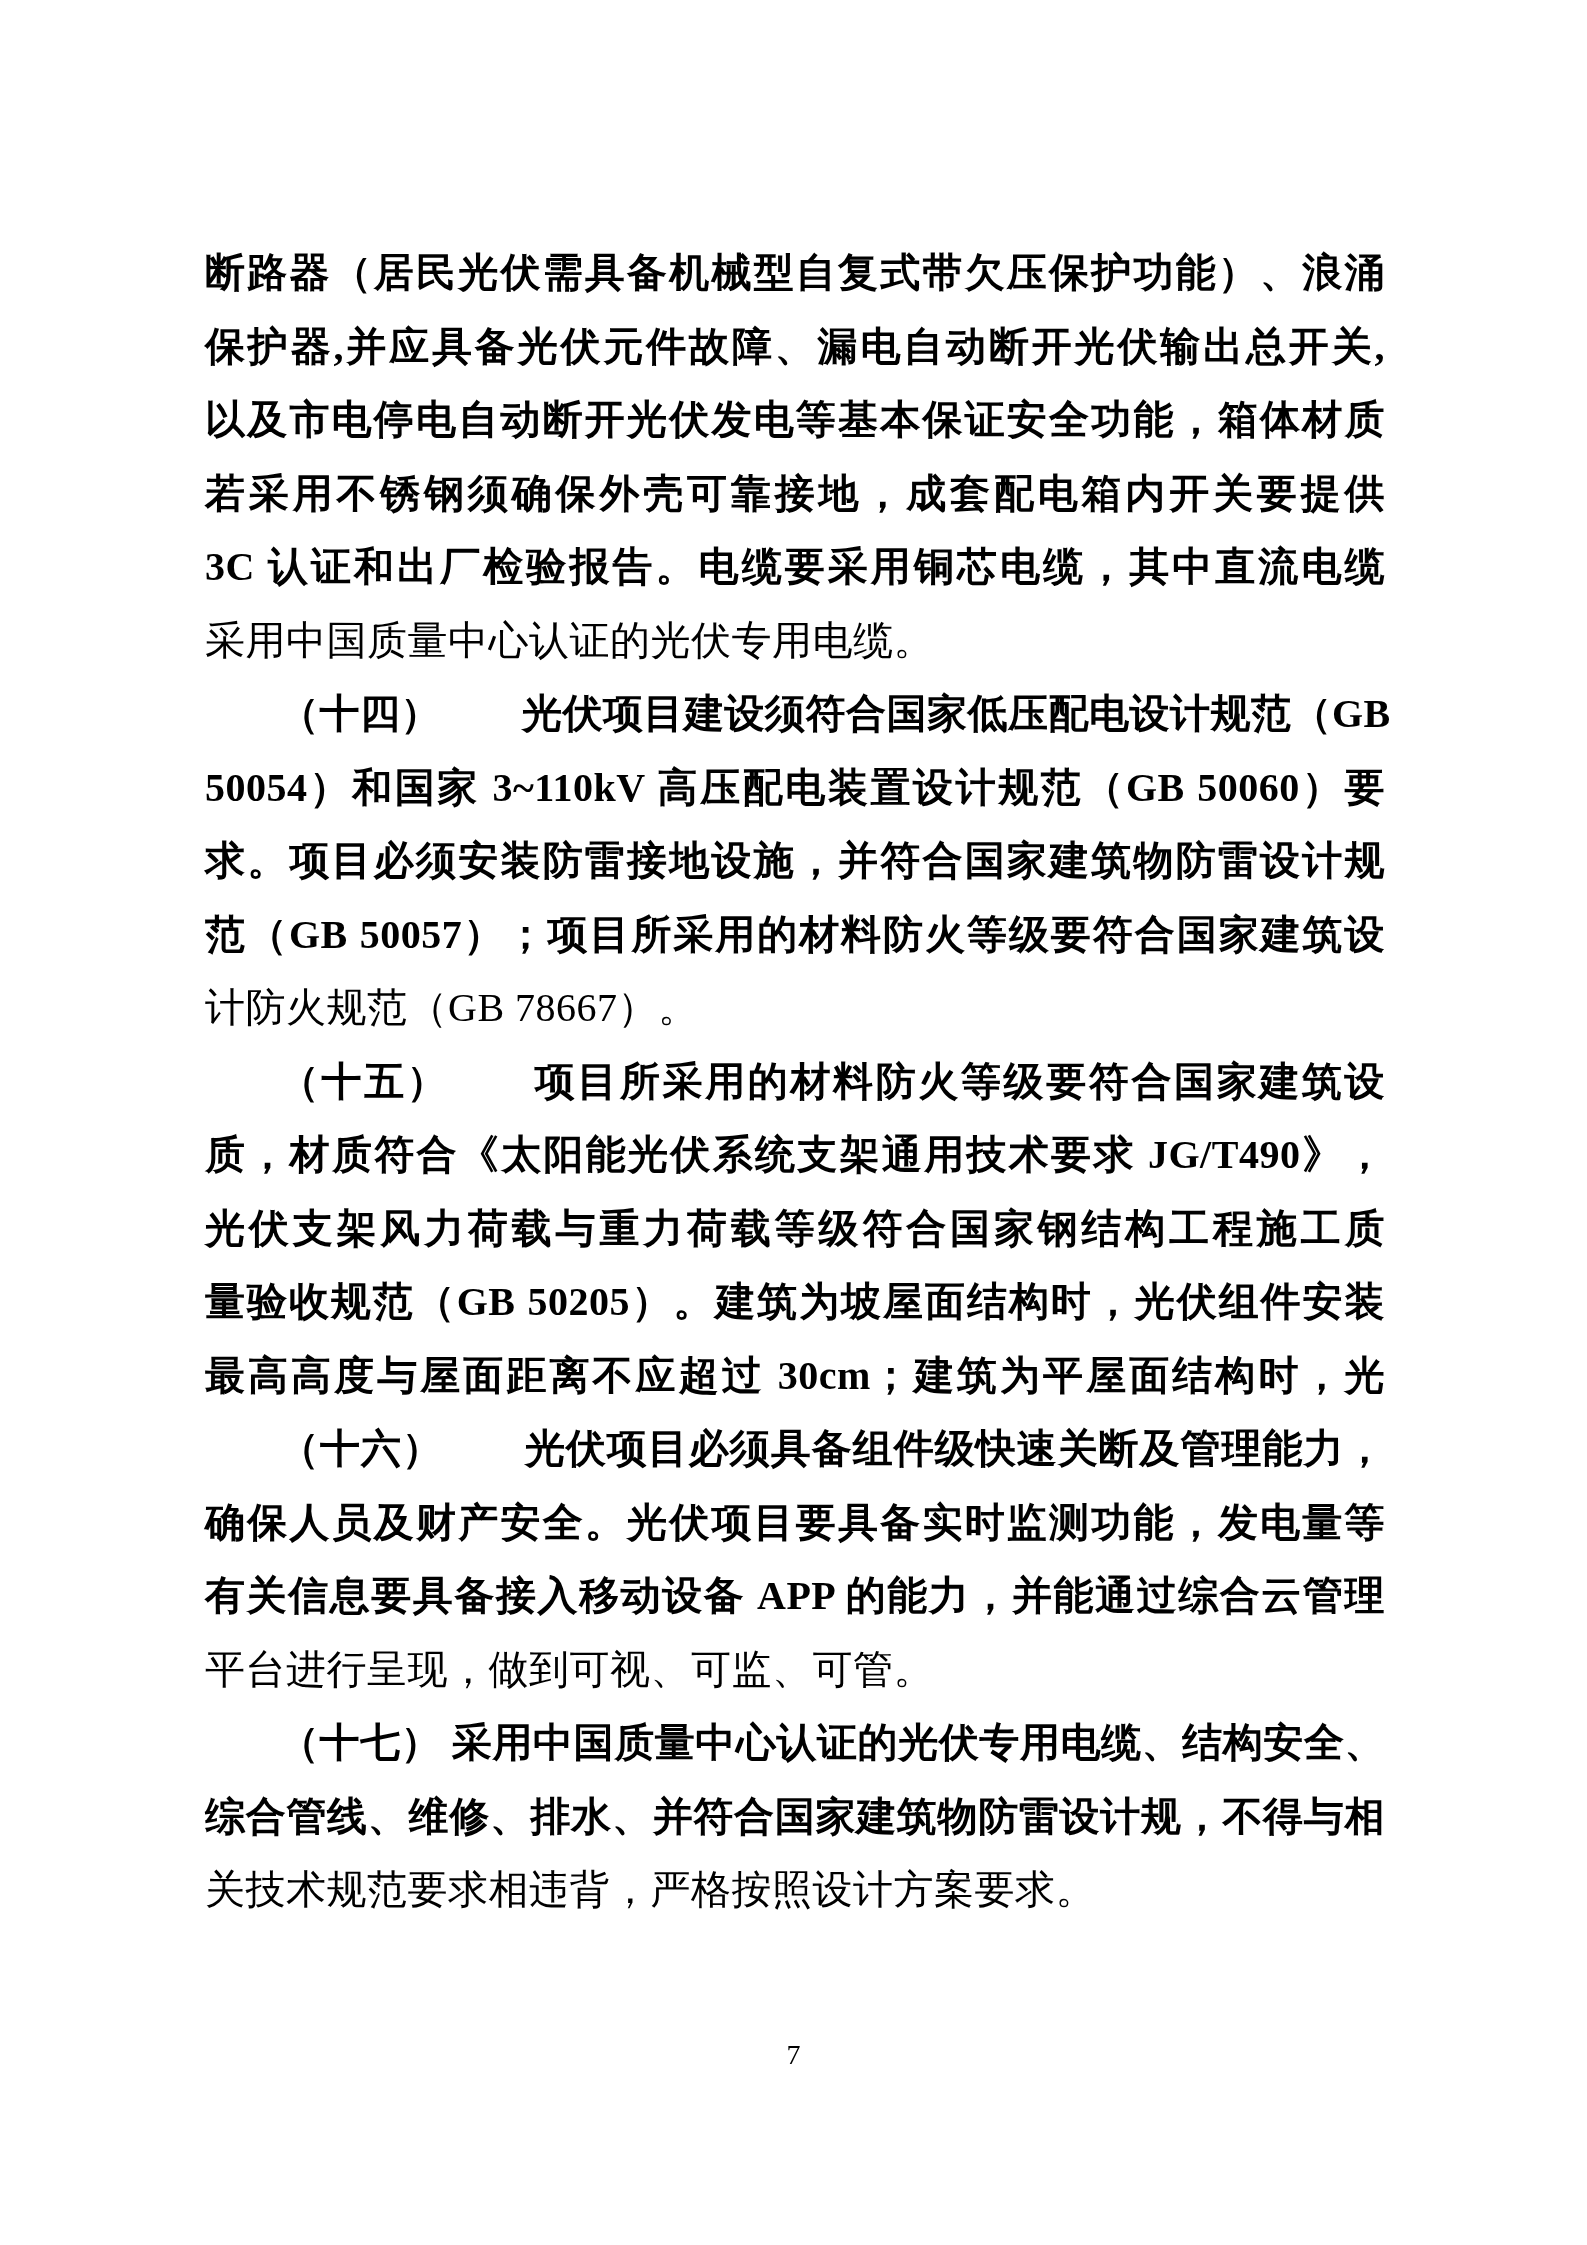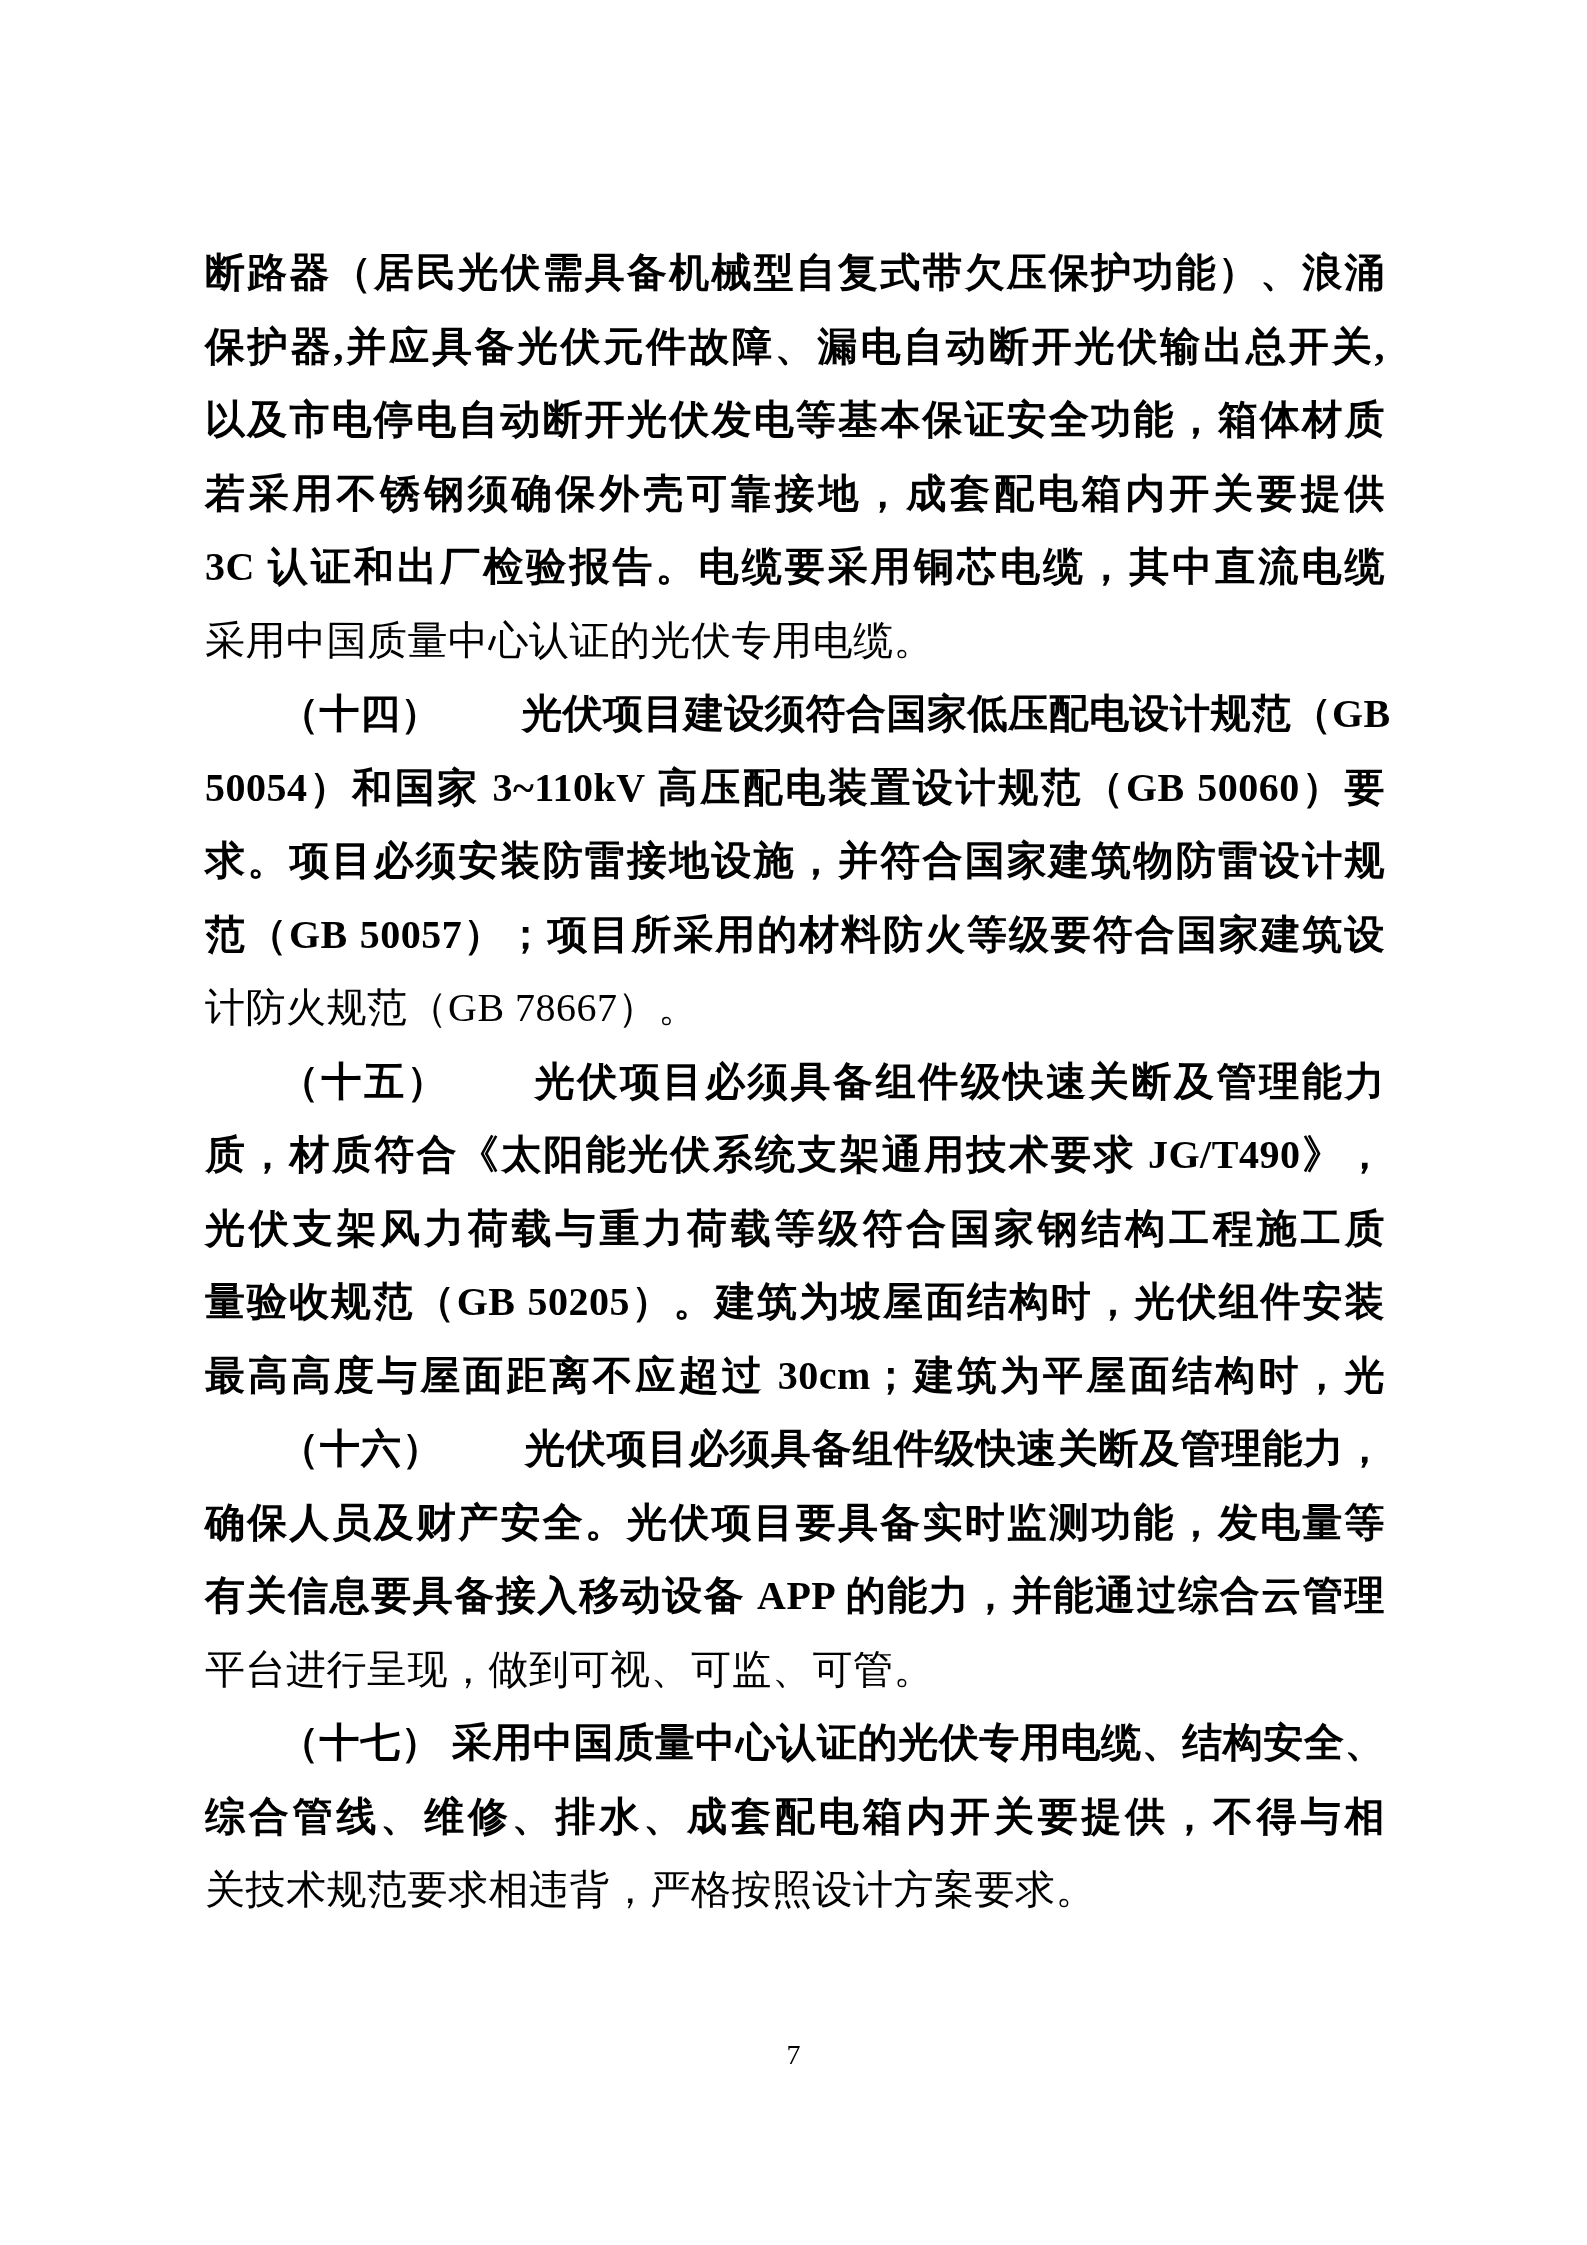--- a/index.html
+++ b/index.html
@@ -53,27 +53,27 @@
   <div class="line j">保护器,并应具备光伏元件故障、漏电自动断开光伏输出总开关,</div>
   <div class="line j">以及市电停电自动断开光伏发电等基本保证安全功能，箱体材质</div>
   <div class="line j">若采用不锈钢须确保外壳可靠接地，成套配电箱内开关要提供</div>
   <div class="line j">3C 认证和出厂检验报告。电缆要采用铜芯电缆，其中直流电缆</div>
   <div class="line">采用中国质量中心认证的光伏专用电缆。</div>
   <div class="line j indent">（十四）　　光伏项目建设须符合国家低压配电设计规范（GB</div>
   <div class="line j">50054）和国家 3~110kV 高压配电装置设计规范（GB 50060）要</div>
   <div class="line j">求。项目必须安装防雷接地设施，并符合国家建筑物防雷设计规</div>
   <div class="line j">范（GB 50057）；项目所采用的材料防火等级要符合国家建筑设</div>
   <div class="line">计防火规范（GB 78667）。</div>
-  <div class="line j indent">（十五）　　光伏项目必须具备组件级快速关断及管理能力</div>
+  <div class="line j indent">（十五）　　项目所采用的材料防火等级要符合国家建筑设</div>
   <div class="line j">质，材质符合《太阳能光伏系统支架通用技术要求 JG/T490》，</div>
   <div class="line j">光伏支架风力荷载与重力荷载等级符合国家钢结构工程施工质</div>
   <div class="line j">量验收规范（GB 50205）。建筑为坡屋面结构时，光伏组件安装</div>
   <div class="line j">最高高度与屋面距离不应超过 30cm；建筑为平屋面结构时，光</div>
   <div class="line j indent">（十六）　　光伏项目必须具备组件级快速关断及管理能力，</div>
   <div class="line j">确保人员及财产安全。光伏项目要具备实时监测功能，发电量等</div>
   <div class="line j">有关信息要具备接入移动设备 APP 的能力，并能通过综合云管理</div>
   <div class="line">平台进行呈现，做到可视、可监、可管。</div>
   <div class="line j indent">（十七） 采用中国质量中心认证的光伏专用电缆、结构安全、</div>
-  <div class="line j">综合管线、维修、排水、成套配电箱内开关要提供，不得与相</div>
+  <div class="line j">综合管线、维修、排水、并符合国家建筑物防雷设计规，不得与相</div>
   <div class="line">关技术规范要求相违背，严格按照设计方案要求。</div>
 </div>
 
 <div class="pagenum">7</div>
 
 </body></html>

